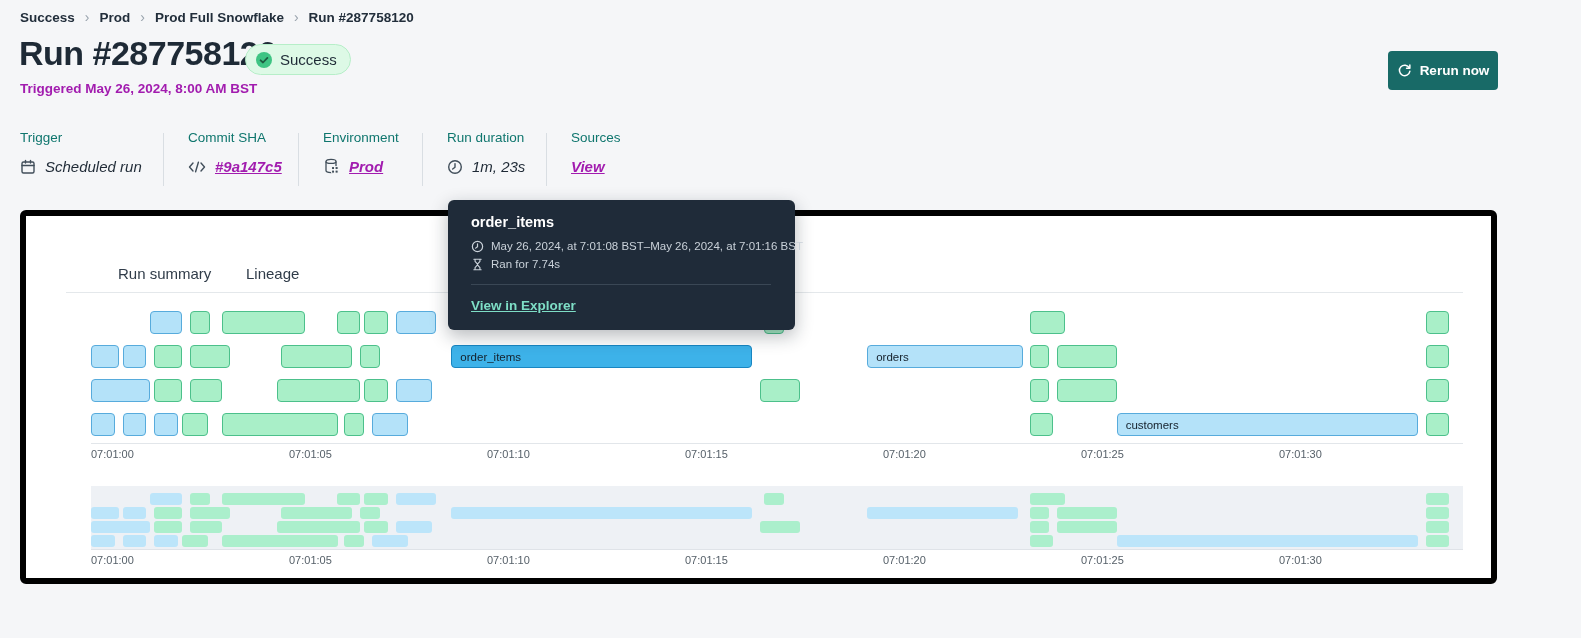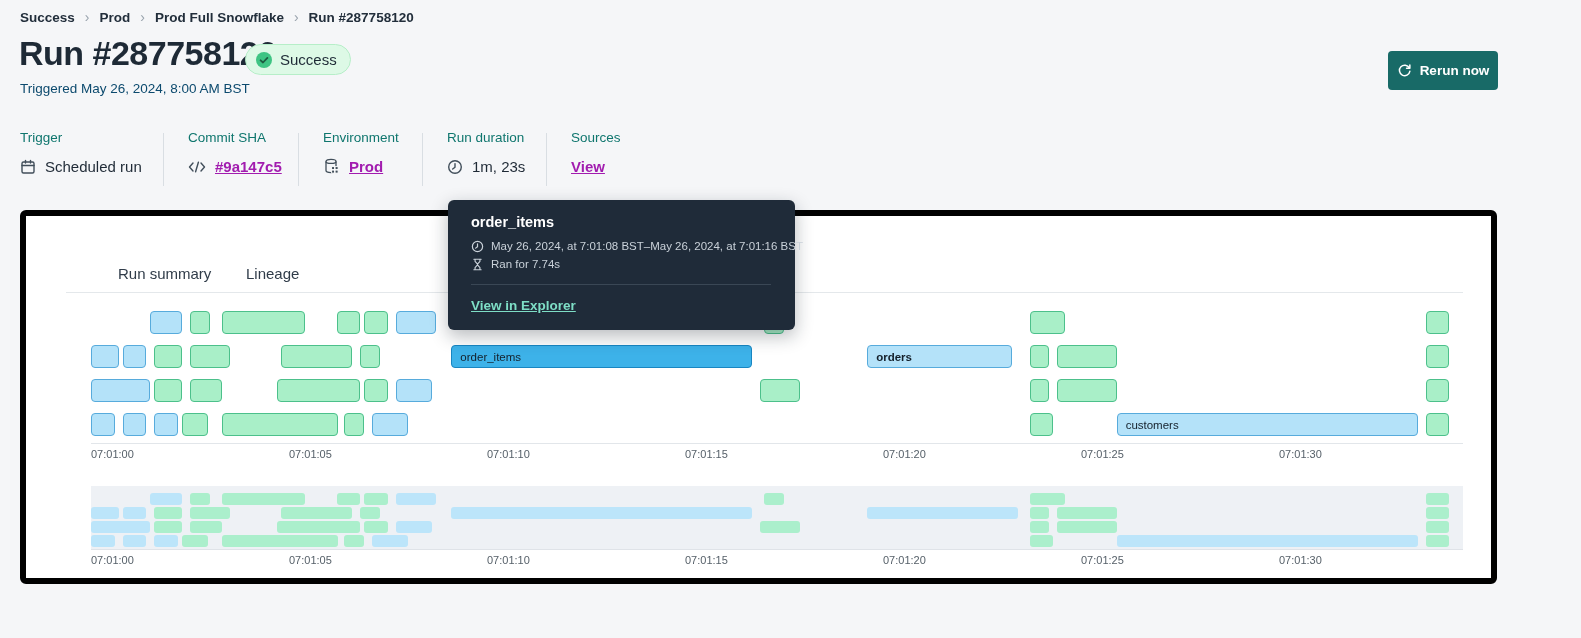--- a/index.html
+++ b/index.html
@@ -14,29 +14,29 @@
 
   
   .breadcrumb { position:absolute; left:20px; top:9px; display:flex; align-items:center; font-size:13.5px; font-weight:700; color:#222e3b; }
   .crumb { cursor:pointer; }
   .crumb-sep { color:#99a3ad; padding:0 10px; font-weight:400; font-size:14px; }
 
   
   .page-title { position:absolute; left:19px; top:34px; font-size:34px; font-weight:800; letter-spacing:-0.5px; color:#1e2a36; }
   .status-badge { position:absolute; left:245px; top:44px; height:31px; display:flex; align-items:center; gap:7px;
     background:#ddf9e6; border:1px solid #b6eec8; border-radius:16px; padding:0 13px 0 9px; font-size:15px; color:#1e2a36; }
-  .triggered { position:absolute; left:20px; top:81px; font-size:13.5px; color:#0c4a6e; }
+  .triggered { position:absolute; left:20px; top:81px; font-size:13.5px; color:#a21caf;font-weight:bold; }
   .rerun-btn { position:absolute; left:1388px; top:51px; width:110px; height:39px; display:flex; align-items:center; justify-content:center; gap:8px;
     background:#186a67; color:#ffffff; border:none; border-radius:4px; font-size:13.5px; font-weight:700; cursor:pointer; font-family:"Liberation Sans", sans-serif; }
 
   
   .meta { position:absolute; left:0; top:130px; width:100%; height:60px; }
   .meta-col { position:absolute; top:0; }
   .meta-label { font-size:13.5px; color:#0f766e; }
-  .meta-value { margin-top:13px; display:flex; align-items:center; gap:9px; font-size:15px; color:#1f2a36; }
+  .meta-value { margin-top:13px; display:flex; align-items:center; gap:9px; font-size:15px; color:#1f2a36;font-style:italic; }
   .meta-link { color:#a21caf; text-decoration:underline; font-weight:600; cursor:pointer; }
   .meta-divider { position:absolute; top:3px; width:1px; height:53px; background:#d9dee3; }
   .mc-trigger{left:20px} .mc-commit{left:188px} .mc-env{left:323px} .mc-duration{left:447px} .mc-sources{left:571px}
   .md1{left:163px} .md2{left:298px} .md3{left:422px} .md4{left:546px}
 
   
   .card { position:absolute; left:20px; top:210px; width:1477px; height:374px; background:#ffffff; border:6px solid #000000; border-radius:6px; }
 
   
   .tab { position:absolute; top:37px; height:40px; display:flex; align-items:center; padding:0 20px; font-size:15px; color:#303c49; cursor:pointer; white-space:nowrap; }
@@ -215,21 +215,21 @@
       <div class="bar green" style="left: 164px; width: 39.6px; top: 129px;"></div>
       <div class="mini-bar green" style="left: 164px; width: 39.6px; top: 291px;"></div>
       <div class="bar green" style="left: 255.08px; width: 71.28px; top: 129px;"></div>
       <div class="mini-bar green" style="left: 255.08px; width: 71.28px; top: 291px;"></div>
       <div class="bar green" style="left: 334.28px; width: 19.8px; top: 129px;"></div>
       <div class="mini-bar green" style="left: 334.28px; width: 19.8px; top: 291px;"></div>
       <div class="bar selected" style="left: 425.36px; width: 300.96px; top: 129px;">
         <span>order_items</span>
       </div>
       <div class="mini-bar blue" style="left: 425.36px; width: 300.96px; top: 291px;"></div>
-      <div class="bar blue" style="left: 841.16px; width: 145px; top: 129px; font-weight: bold;">
+      <div class="bar blue" style="left: 841.16px; width: 156px; top: 129px;">
         <span>orders</span>
       </div>
       <div class="mini-bar blue" style="left: 841.16px; width: 150.48px; top: 291px;"></div>
       <div class="bar green" style="left: 1003.52px; width: 19.8px; top: 129px;"></div>
       <div class="mini-bar green" style="left: 1003.52px; width: 19.8px; top: 291px;"></div>
       <div class="bar green" style="left: 1031.24px; width: 59.4px; top: 129px;"></div>
       <div class="mini-bar green" style="left: 1031.24px; width: 59.4px; top: 291px;"></div>
       <div class="bar green" style="left: 1399.52px; width: 23.76px; top: 129px;"></div>
       <div class="mini-bar green" style="left: 1399.52px; width: 23.76px; top: 291px;"></div>
       <div class="bar blue" style="left: 65px; width: 59.4px; top: 163px;"></div>

